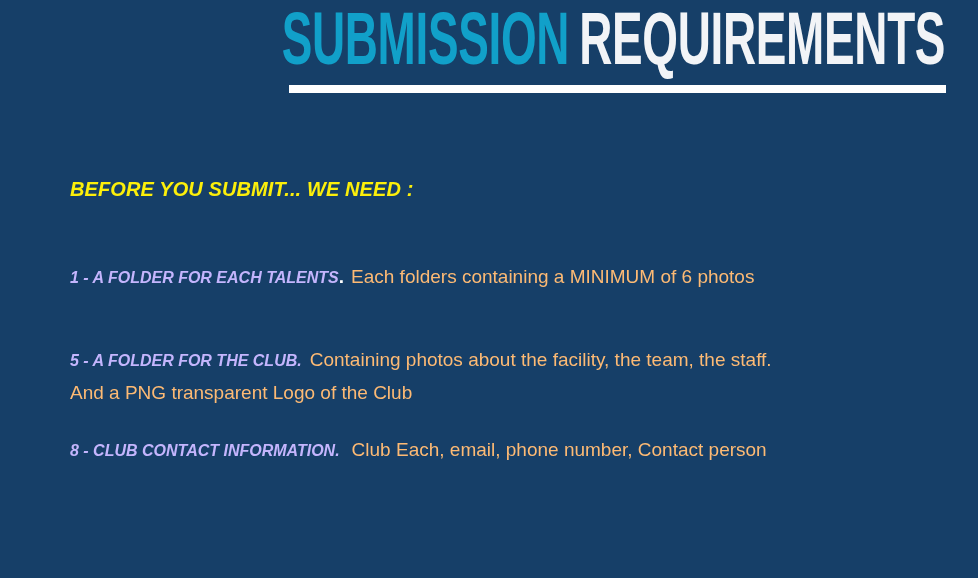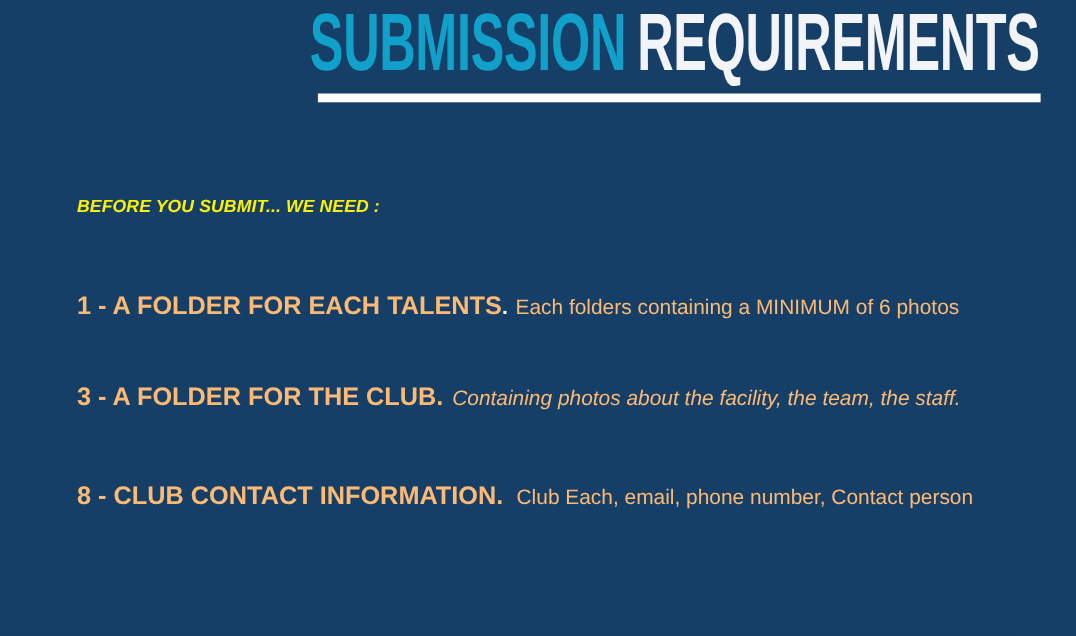--- a/index.html
+++ b/index.html
@@ -69,51 +69,52 @@
     position: absolute;
     left: 70px;
     top: 176px;
     width: 880px;
   }
 
   .lead {
     color: #fcef0a;
     font-weight: bold;
     font-style: italic;
-    font-size: 16px;
+    font-size: 20px;
     line-height: 26px;
     letter-spacing: 0.1px;
     white-space: nowrap;
   }
 
   .req {
     color: #ffffff;
     font-size: 19px;
     line-height: 32px;
     font-weight: normal;
   }
 
   .req .num {
-    color: #fdba74;
+    color: #c4b5fd;
     font-weight: bold;
-    font-size: 23px;
+    font-size: 16px;
+    font-style: italic;
   }
 
   .req .dot-white {
     color: #ffffff;
     font-weight: bold;
   }
 
   .req .rest {
     color: #fdba74;
     font-weight: normal;
   }
 
   .req .gap-1 { padding-left: 7px; }
-  .req .gap-2 { padding-left: 8px; font-style: italic; }
+  .req .gap-2 { padding-left: 8px; }
   .req .gap-3 { padding-left: 12px; }
 
   
   .lead        { position: absolute; left: 0; top: 0; }
   .item-1      { position: absolute; left: 0; top: 85px; }
   .item-2      { position: absolute; left: 0; top: 168px; width: 880px; }
   .item-3      { position: absolute; left: 0; top: 258px; }
 </style>
 </head>
 <body>
@@ -124,19 +125,19 @@
     <div class="title-line"><span class="title-word-1">SUBMISSION</span><span class="title-word-2">REQUIREMENTS</span></div>
     <div class="title-rule"></div>
   </div>
 
   <div class="body-block">
 
     <div class="lead">BEFORE YOU SUBMIT... WE NEED :</div>
 
     <div class="req item-1"><span class="num">1 - A FOLDER FOR EACH TALENTS</span><span class="dot-white">.</span><span class="rest gap-1">Each folders containing a MINIMUM of 6 photos</span></div>
 
-    <div class="req item-2"><span class="num">3 - A FOLDER FOR THE CLUB.</span><span class="rest gap-2">Containing photos about the facility, the team, the staff.</span><br></div>
+    <div class="req item-2"><span class="num">5 - A FOLDER FOR THE CLUB.</span><span class="rest gap-2">Containing photos about the facility, the team, the staff.</span><br><span class="rest">And a PNG transparent Logo of the Club</span></div>
 
     <div class="req item-3"><span class="num">8 - CLUB CONTACT INFORMATION.</span><span class="rest gap-3">Club Each, email, phone number, Contact person</span></div>
 
   </div>
 
 </div>
 
 </body></html>

